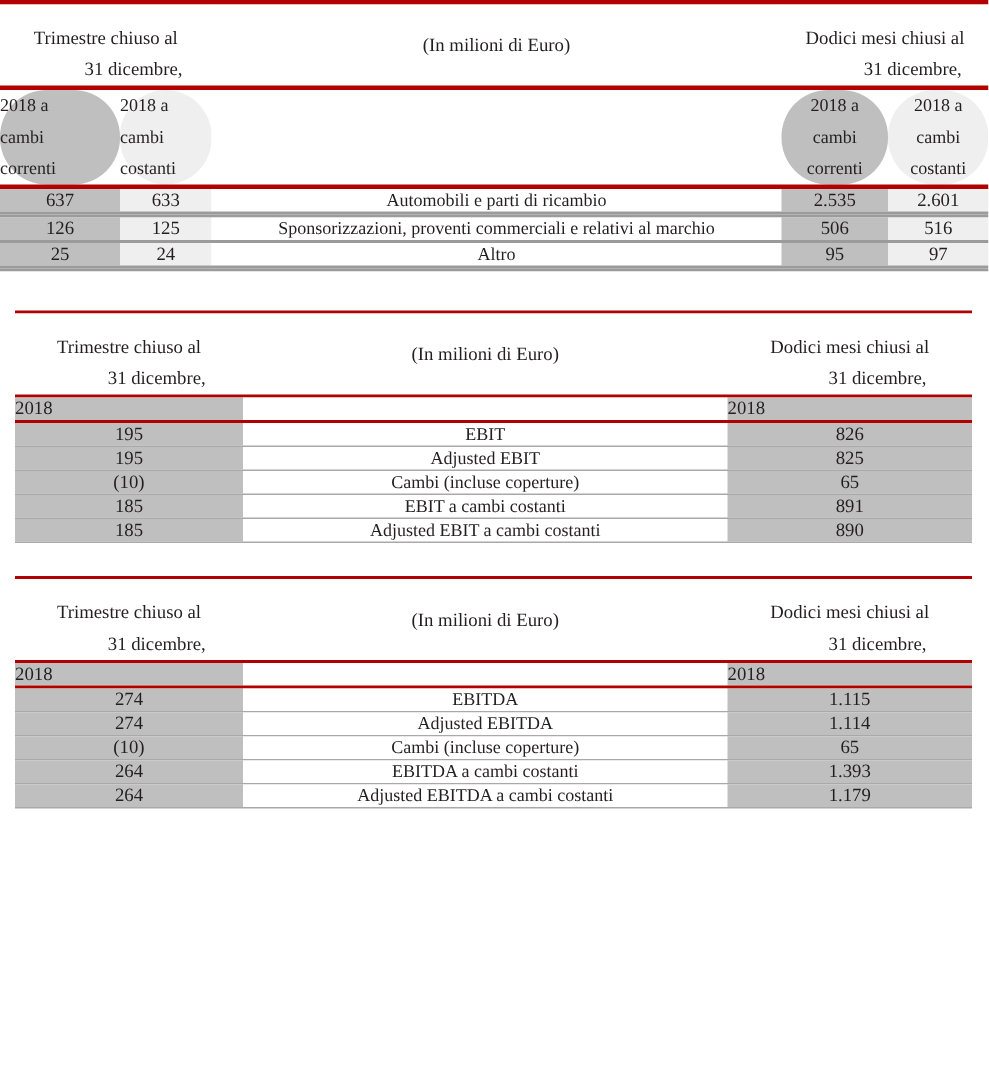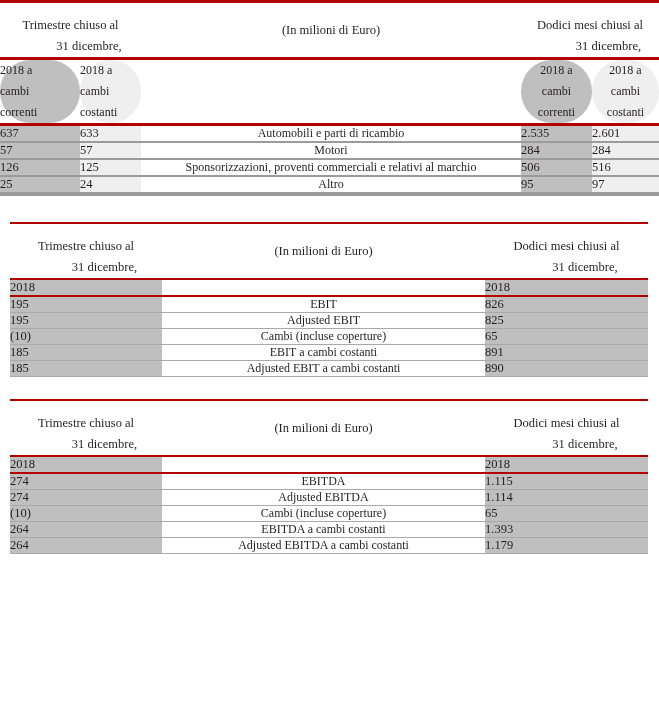--- a/index.html
+++ b/index.html
@@ -65,21 +65,21 @@
   .yearhead {
     font-size: 12.5px;
     text-align: left;
     padding: 5px 0 6px 0;
     font-weight: bold;
     vertical-align: middle;
   }
 
   
   .num {
-    text-align: left;
+    text-align: center;
     font-size: 12.5px;
     padding: 4px 9px 5px 0;
     vertical-align: middle;
     white-space: nowrap;
   }
   .lbl {
     text-align: center;
     font-size: 12px;
     padding: 4px 4px 5px 4px;
     vertical-align: middle;
@@ -157,27 +157,20 @@
           <td class="num sh-light">633</td>
           <td class="lbl">Automobili e parti di ricambio</td>
           <td class="num sh-dark">2.535</td>
           <td class="num sh-light">2.601</td>
         </tr>
         <tr>
             <td class="rule-grey" colspan="5"></td>
           </tr>
 
         <tr>
-          <td class="num sh-dark">57</td>
-          <td class="num sh-light">57</td>
-          <td class="lbl">Motori</td>
-          <td class="num sh-dark">284</td>
-          <td class="num sh-light">284</td>
-        </tr>
-        <tr>
             <td class="rule-grey" colspan="5"></td>
           </tr>
 
         <tr>
           <td class="num sh-dark">126</td>
           <td class="num sh-light">125</td>
           <td class="lbl">Sponsorizzazioni, proventi commerciali e relativi al marchio</td>
           <td class="num sh-dark">506</td>
           <td class="num sh-light">516</td>
         </tr>

